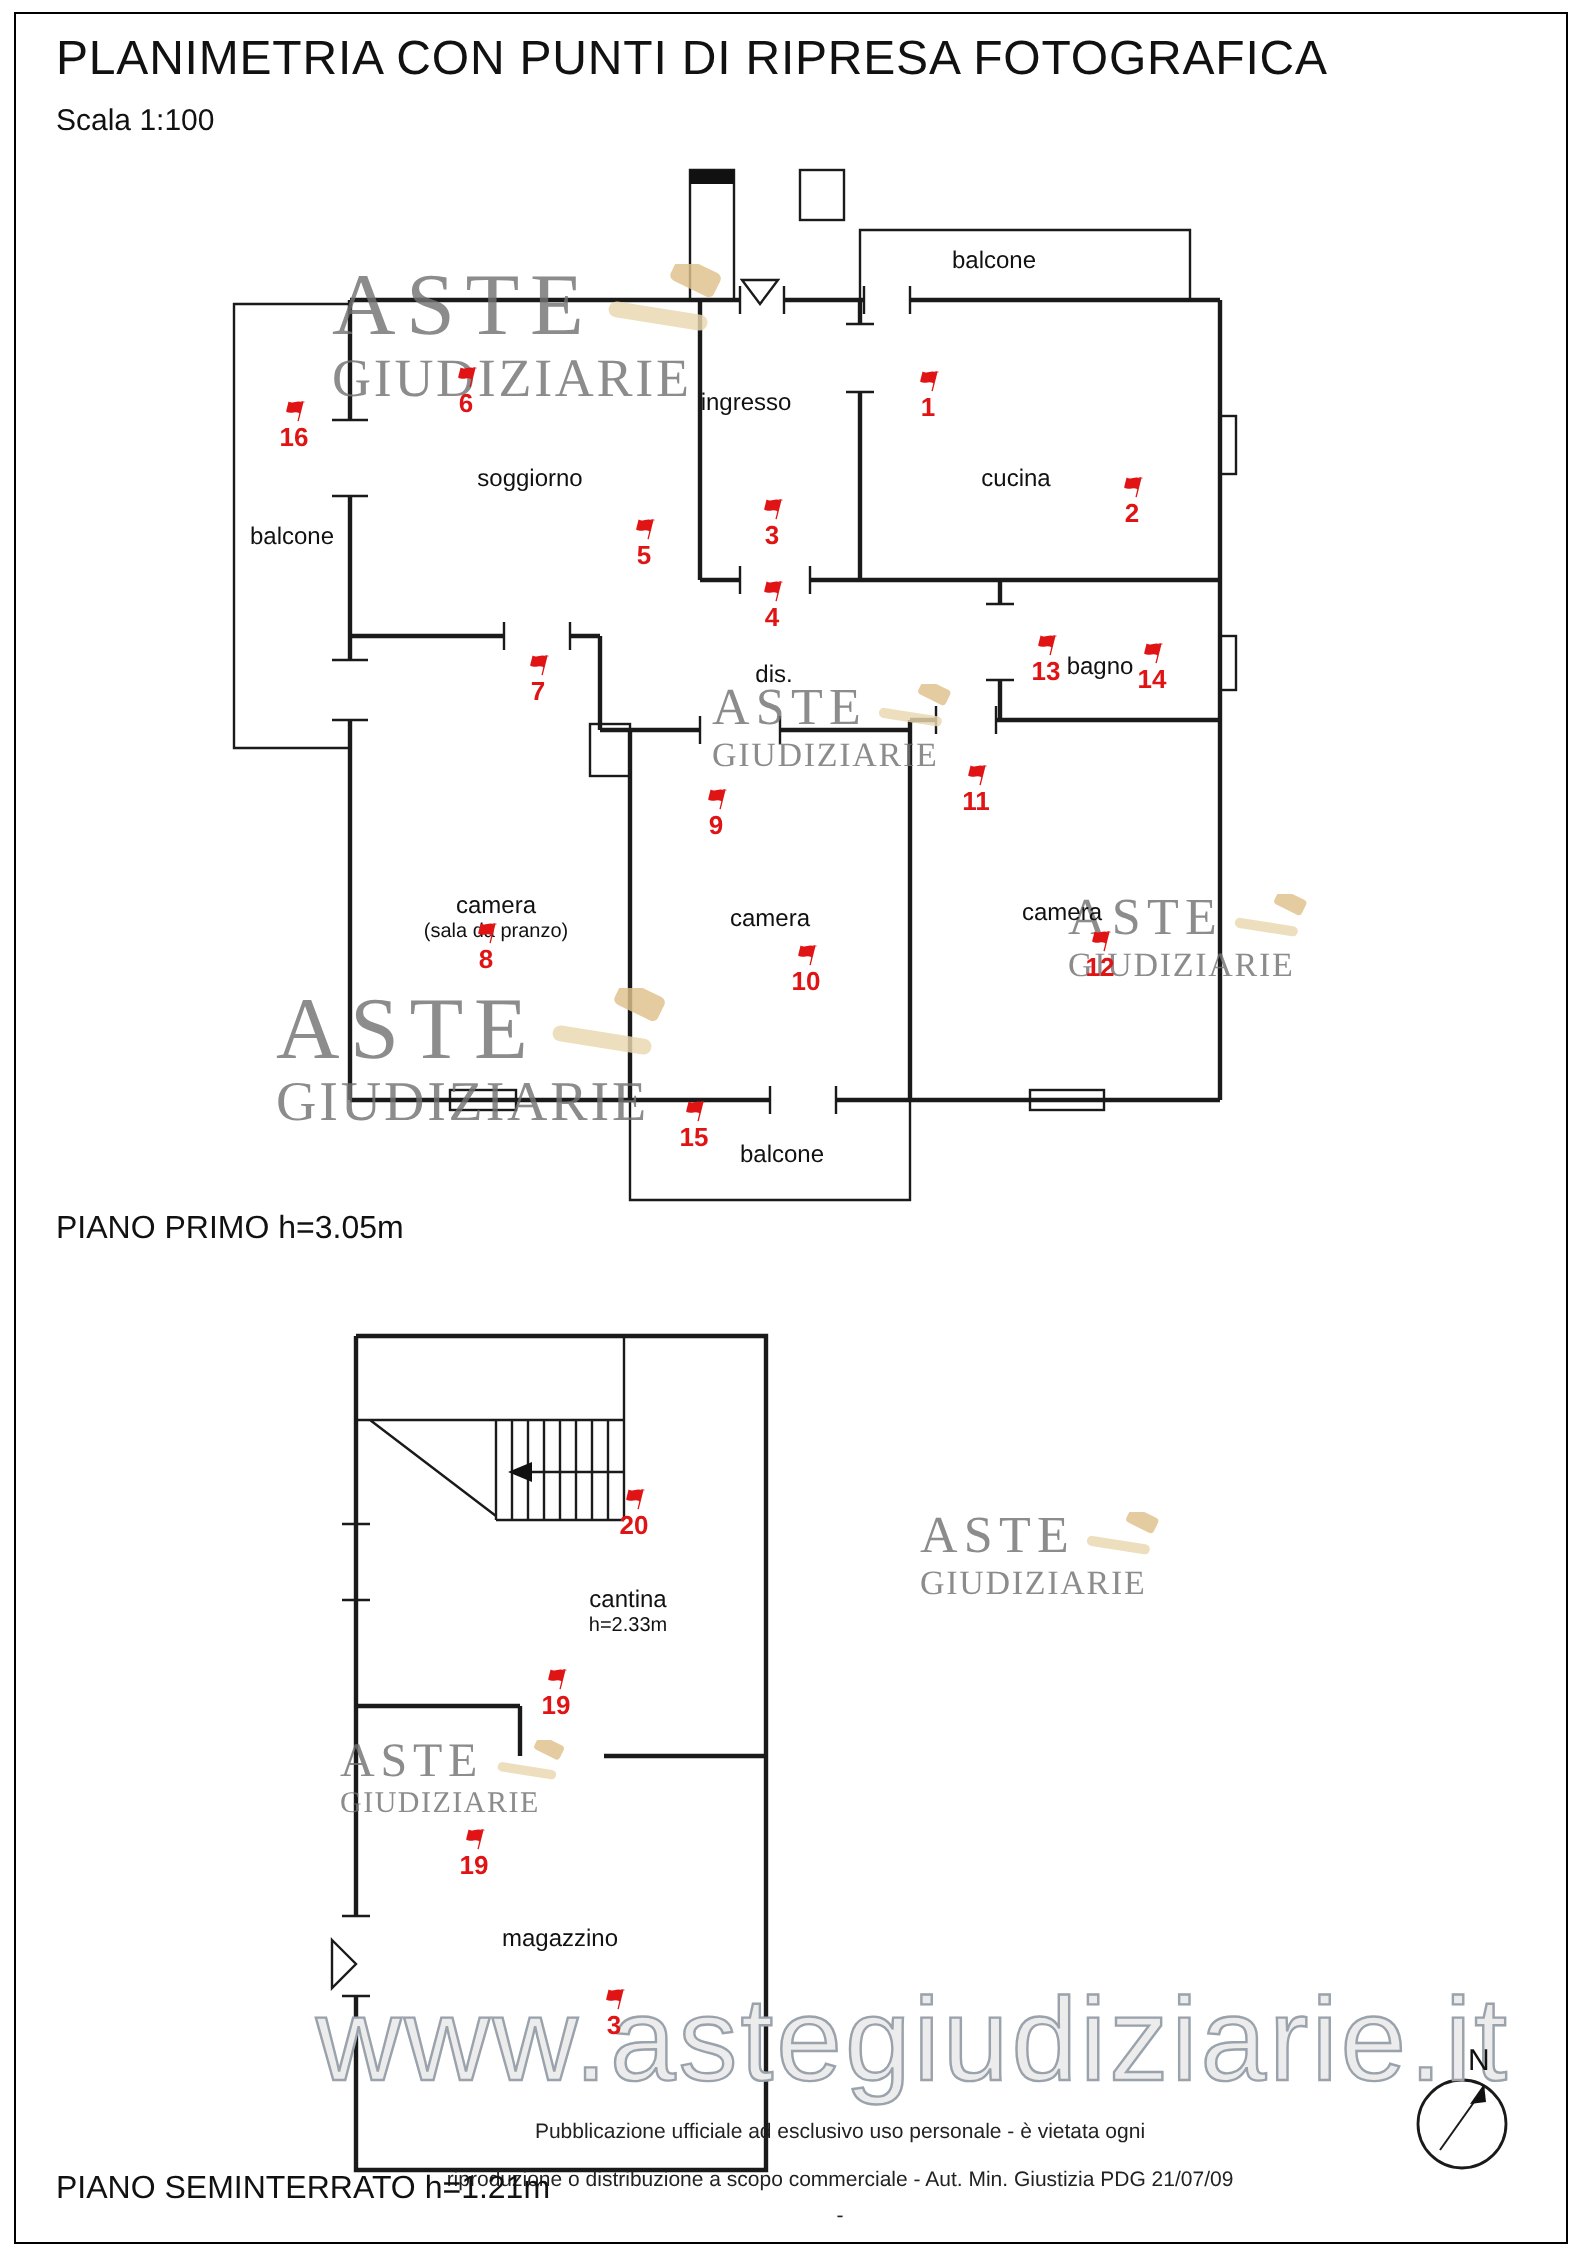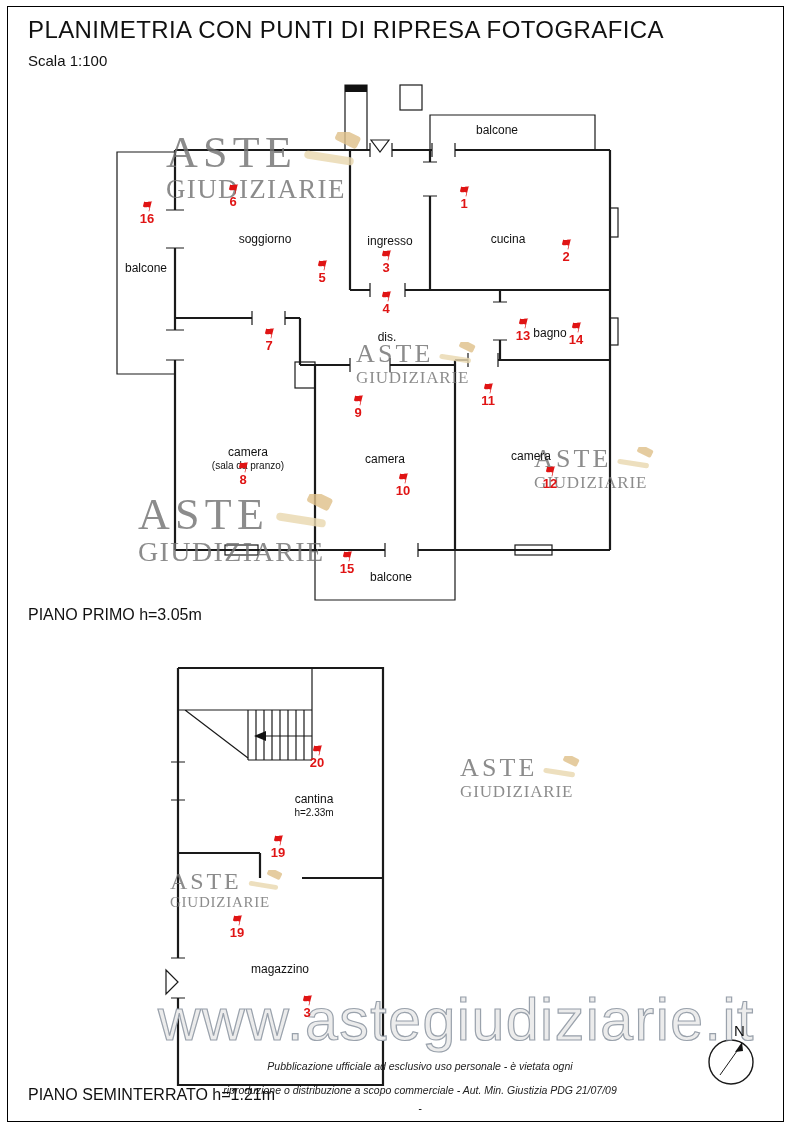--- a/index.html
+++ b/index.html
@@ -27,21 +27,21 @@
     -webkit-text-stroke:1.2px #9aa2ac;white-space:nowrap;pointer-events:none;text-align:right;
   }
 
   .room-label{position:absolute;transform:translate(-50%,-50%);text-align:center;font-size:12px;line-height:1.15;white-space:nowrap;z-index:4;}
   .room-sub{font-size:10px;}
 
   .marker{position:absolute;width:26px;text-align:center;color:#e01414;z-index:5;}
   .marker .flag{display:block;font-family:"DejaVu Sans",sans-serif;font-size:14px;line-height:12px;transform:scaleX(-1) rotate(-14deg);}
   .marker .num{display:block;font-size:13px;font-weight:bold;line-height:13px;}
 
-  .footer-line{position:absolute;left:96px;width:648px;text-align:center;font-size:10.5px;z-index:4;color:#222;font-style:italic;}
+  .footer-line{position:absolute;left:96px;width:648px;text-align:center;font-size:10.5px;z-index:4;color:#222;}
   #fl1{top:1060px;} #fl2{top:1084px;} #fl3{top:1102px;}
   .compass-n{position:absolute;left:734px;top:1022px;font-size:15px;z-index:4;}
 </style>
 </head>
 <body>
 
 <div class="frame"></div>
 
 <div class="title">PLANIMETRIA CON PUNTI DI RIPRESA FOTOGRAFICA</div>
 <div class="scale">Scala 1:100</div>
@@ -181,21 +181,21 @@
   </div>
   <div class="l2" style="font-size:15px">GIUDIZIARIE</div>
 </div>
 
 <div class="url-wm">www.astegiudiziarie.it</div>
 
 <div id="annotations">
     <div class="room-label" style="left: 497px; top: 131px;">
       <div>balcone</div>
     </div>
-    <div class="room-label" style="left: 390px; top: 202px; margin-top: 40px;">
+    <div class="room-label" style="left: 373px; top: 202px;">
       <div>ingresso</div>
     </div>
     <div class="room-label" style="left: 508px; top: 240px;">
       <div>cucina</div>
     </div>
     <div class="room-label" style="left: 265px; top: 240px;">
       <div>soggiorno</div>
     </div>
     <div class="room-label" style="left: 146px; top: 269px;">
       <div>balcone</div>

